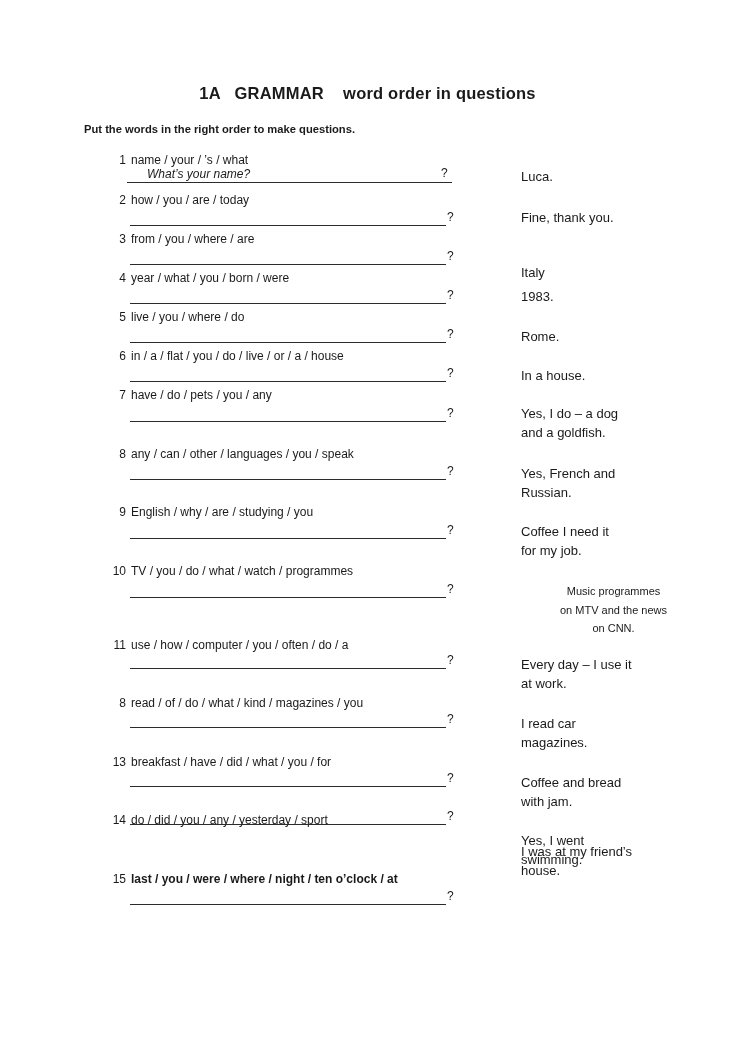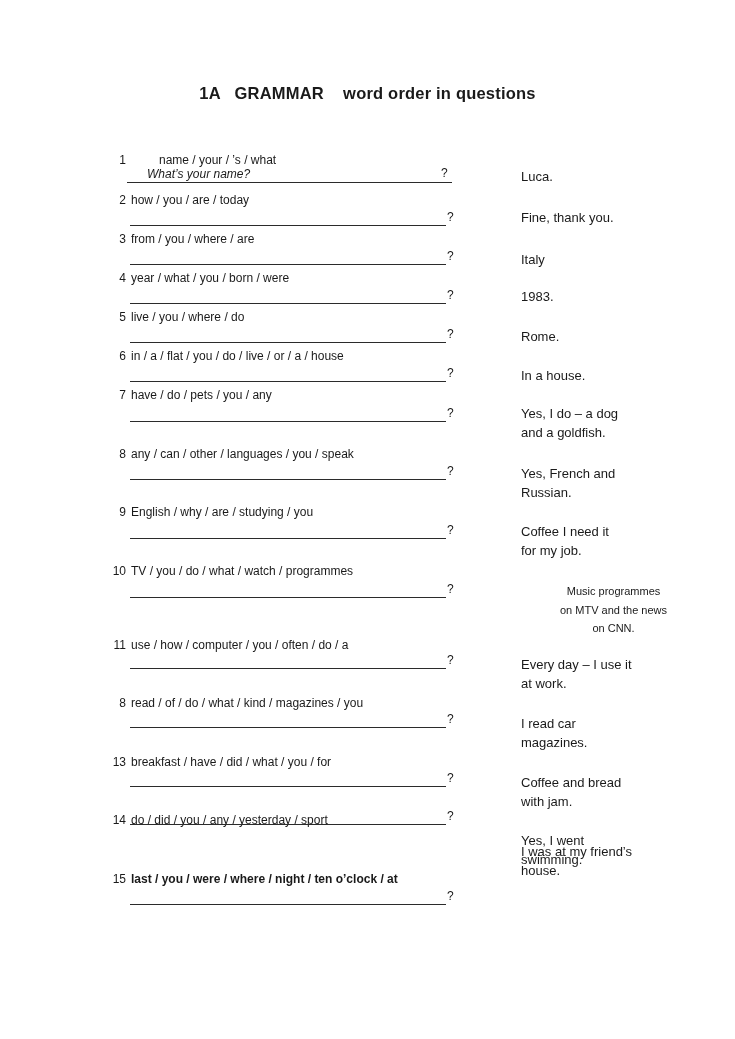--- a/index.html
+++ b/index.html
@@ -125,44 +125,45 @@
     line-height: 18.5px;
   }
 </style>
 </head>
 <body>
 
 <div class="page">
 
   <div class="title">1A   GRAMMAR    word order in questions</div>
 
+  <div class="instruction">Put the words in the right order to make questions.</div>
 
   <div class="exercise" id="exercise-list">
       <div class="row" style="top: 0px;">
         <div class="num" style="top: 152px;">1</div>
-        <div class="prompt" style="top: 152px; margin-left: 28px;">name / your / ’s / what</div>
+        <div class="prompt" style="top: 152px;">name / your / ’s / what</div>
         <div class="blank filled" style="top: 166px;">
           <span class="written">What’s your name?</span>
         </div>
         <div class="qmark onrule" style="top: 166px;">?</div>
         <div class="answer" style="top: 167px;">Luca.</div>
       </div>
       <div class="row" style="top: 0px;">
         <div class="num" style="top: 192px;">2</div>
         <div class="prompt" style="top: 192px;">how / you / are / today</div>
         <div class="blank" style="top: 210px;"></div>
         <div class="qmark" style="top: 210px;">?</div>
         <div class="answer" style="top: 208px;">Fine, thank you.</div>
       </div>
       <div class="row" style="top: 0px;">
         <div class="num" style="top: 231px;">3</div>
         <div class="prompt" style="top: 231px;">from / you / where / are</div>
         <div class="blank" style="top: 249px;"></div>
         <div class="qmark" style="top: 249px;">?</div>
-        <div class="answer" style="top: 250px;">Italy</div>
+        <div class="answer" style="top: 263px;">Italy</div>
       </div>
       <div class="row" style="top: 0px;">
         <div class="num" style="top: 270px;">4</div>
         <div class="prompt" style="top: 270px;">year / what / you / born / were</div>
         <div class="blank" style="top: 288px;"></div>
         <div class="qmark" style="top: 288px;">?</div>
         <div class="answer" style="top: 287px;">1983.</div>
       </div>
       <div class="row" style="top: 0px;">
         <div class="num" style="top: 309px;">5</div>

